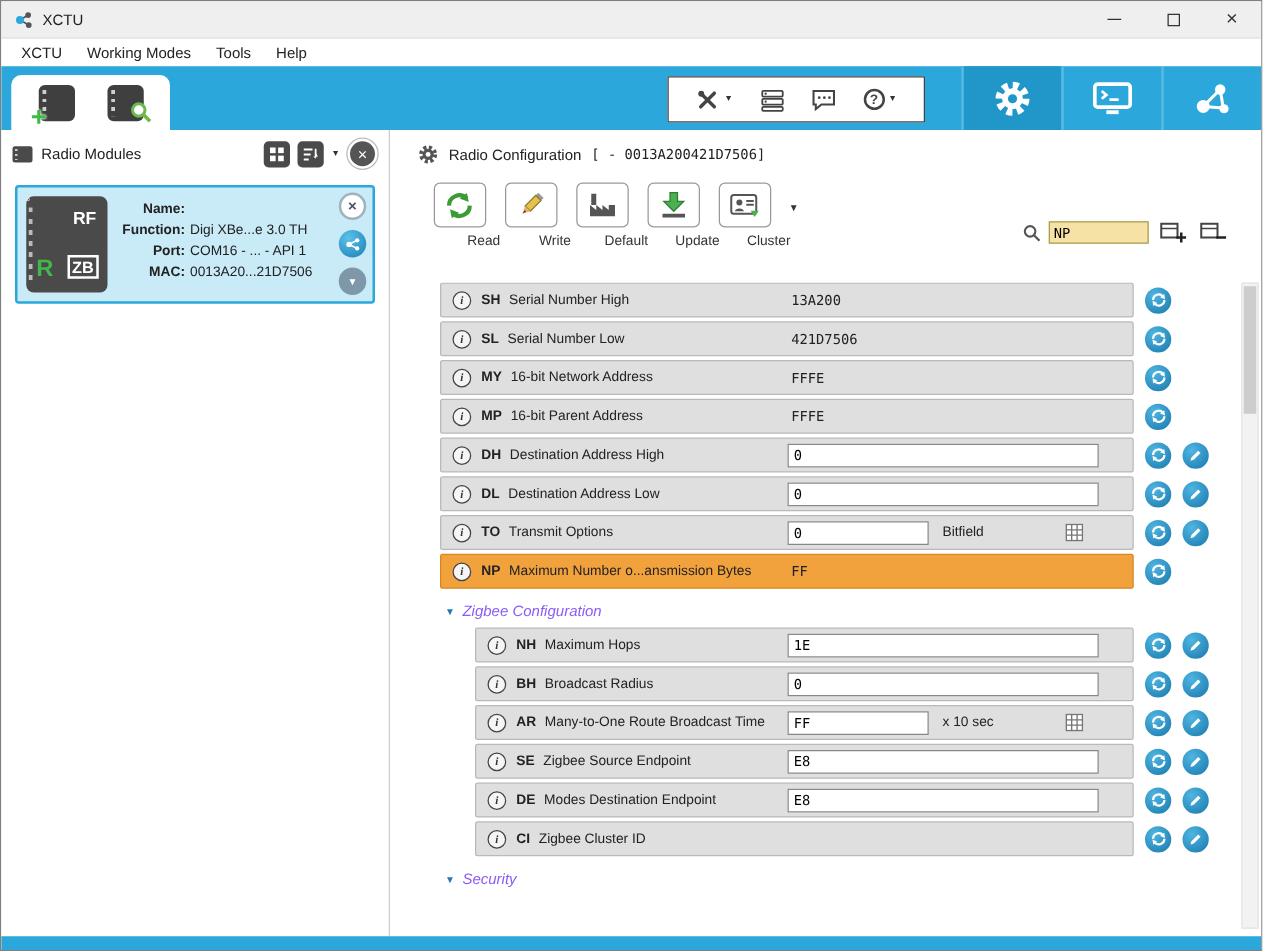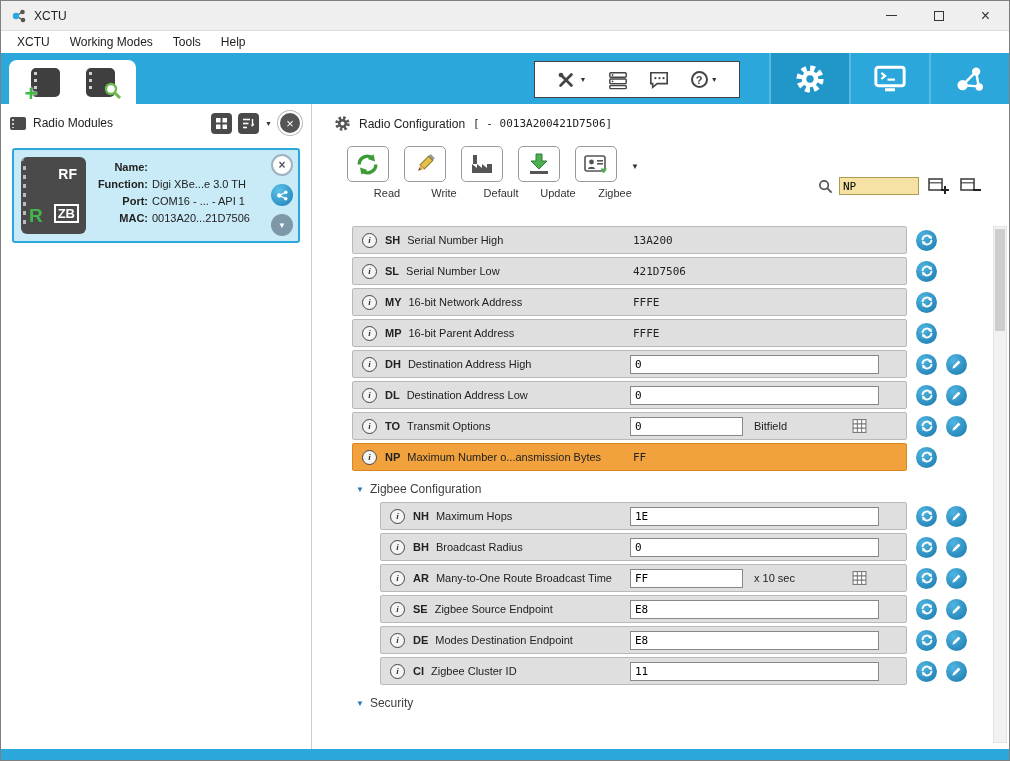--- a/index.html
+++ b/index.html
@@ -114,21 +114,21 @@
   .psuffix{font-size:11px;margin-left:11px;white-space:nowrap;}
   .grid-ico{position:absolute;left:222px;top:50%;transform:translateY(-50%);display:flex;}
   .actions{display:flex;margin-left:9px;gap:9px;width:51px;flex:none;}
   .act{width:21px;height:21px;border-radius:50%;flex:none;
        background:radial-gradient(circle at 35% 30%,#4fb5e2,#1878ab);display:flex;align-items:center;justify-content:center;}
   .act.hidden{visibility:hidden;}
 
   .section-block{margin:11px 0 6px 4px;}
   .section-head{display:flex;align-items:center;gap:6px;}
   .tri{color:#2878b8;font-size:8px;}
-  .section-title{color:#404040;font-size:12px;}
+  .section-title{color:#8b5cf6;font-size:12px;font-style:italic;}
   .section-desc{color:#808080;font-size:11px;margin:3px 0 0 14px;white-space:nowrap;}
 
   .scrollbar{position:absolute;top:122px;right:2px;bottom:6px;width:14px;background:#f2f2f2;
              border:1px solid #e3e3e3;box-sizing:border-box;}
   .scroll-thumb{position:absolute;top:2px;left:1px;right:1px;height:102px;background:#cdcdcd;}
 
   .bottom-strip{position:absolute;left:0;right:0;bottom:0;height:11px;background:#2ba7db;}
 </style>
 </head>
 <body>
@@ -371,21 +371,21 @@
         <span class="fw-icon">
             <svg width="26" height="26" viewBox="0 0 26 26">
               <rect x="2" y="5" width="20" height="15" rx="2" fill="#fff" stroke="#555" stroke-width="1.6"></rect>
               <circle cx="8.5" cy="11" r="2.4" fill="#555"></circle>
               <path d="M5 18c0-3 7-3 7 0z" fill="#555"></path>
               <rect x="14" y="9" width="6" height="1.6" fill="#555"></rect>
               <rect x="14" y="12" width="6" height="1.6" fill="#555"></rect>
               <polygon points="17.5,17.5 24,17.5 20.75,22.5" fill="#4caf50"></polygon>
             </svg>
           </span>
-        <span class="fw-label">Zigbee</span>
+        <span class="fw-label">Cluster</span>
       </div>
       <span class="profile-caret">▼</span>
     </div>
 
     <div class="search-group">
       <span style="display:flex;">
         <svg width="15" height="15" viewBox="0 0 16 16">
             <circle cx="6.5" cy="6.5" r="4.5" fill="none" stroke="#555" stroke-width="1.8"></circle>
             <line x1="10" y1="10" x2="14.5" y2="14.5" stroke="#555" stroke-width="2"></line>
           </svg>
@@ -771,25 +771,20 @@
                 <path d="M2.5 11.5l.9-2.9 5.8-5.8 2 2-5.8 5.8z" fill="#fff"></path>
               </svg>
       </span>
     </div>
   </div>
         <div class="row-line indent">
     <div class="param-row">
       <span class="info">i</span>
       <span class="pcode">CI</span>
       <span class="plabel">Zigbee Cluster ID</span>
-      <span class="value-col">
-
-        <input class="pinput" value="11" style="">
-
-      </span>
     </div>
     <div class="actions">
       <span class="act">
         <svg width="14" height="14" viewBox="0 0 14 14">
                 <path d="M11.5 7A4.5 4.5 0 0 1 3.6 9.9" fill="none" stroke="#fff" stroke-width="1.8"></path>
                 <polygon points="2,7.6 2.6,11.8 5.9,9.3" fill="#fff"></polygon>
                 <path d="M2.5 7A4.5 4.5 0 0 1 10.4 4.1" fill="none" stroke="#fff" stroke-width="1.8"></path>
                 <polygon points="12,6.4 11.4,2.2 8.1,4.7" fill="#fff"></polygon>
               </svg>
       </span>

